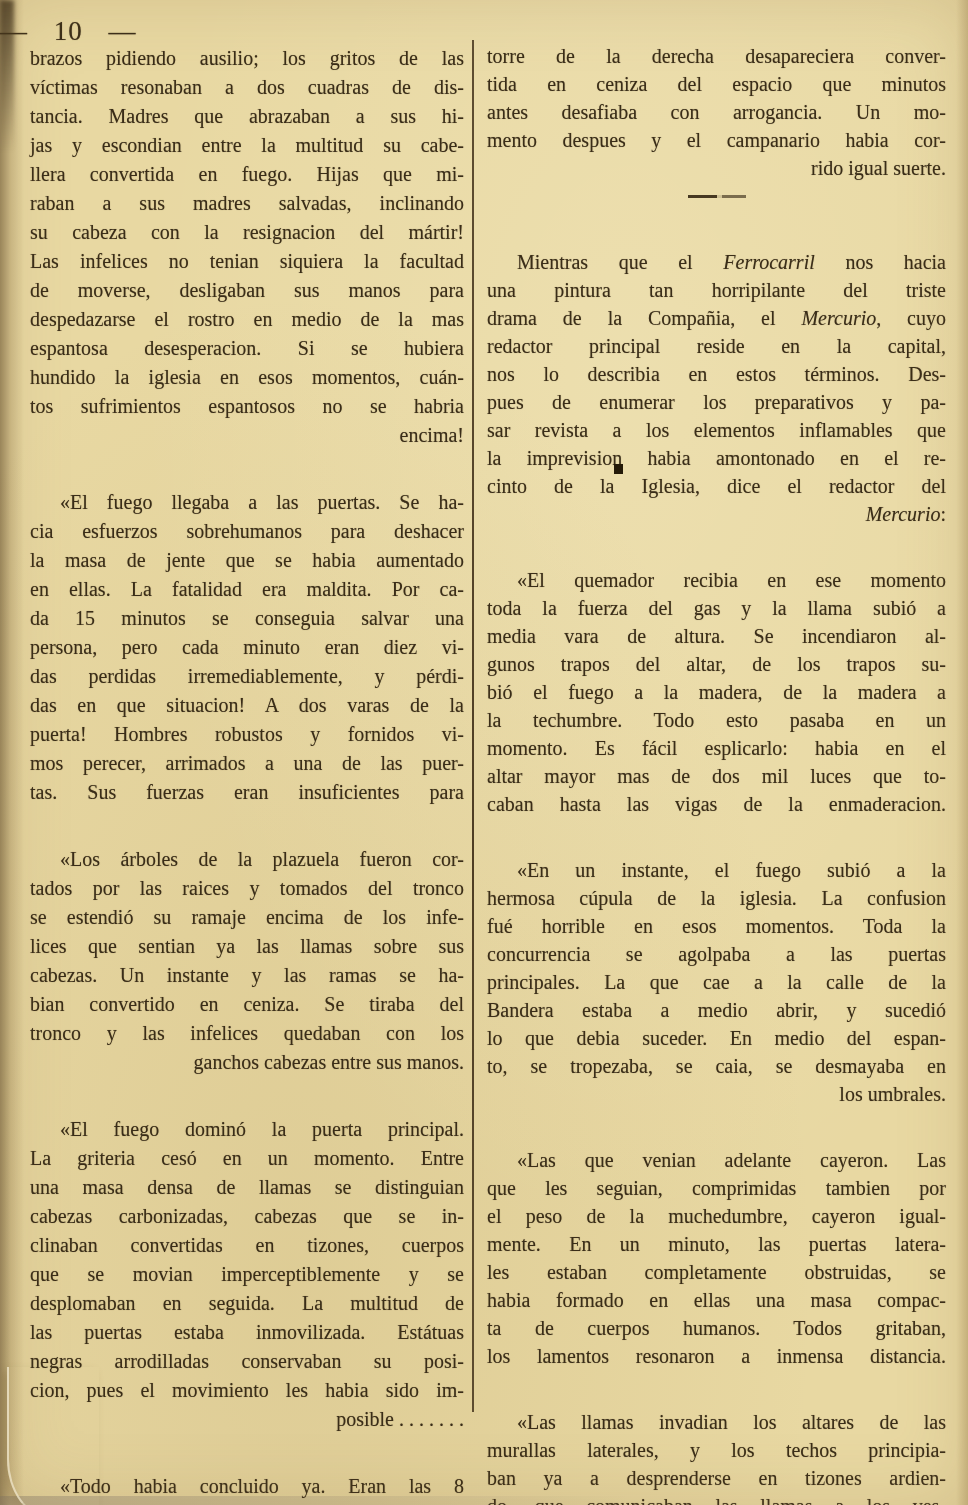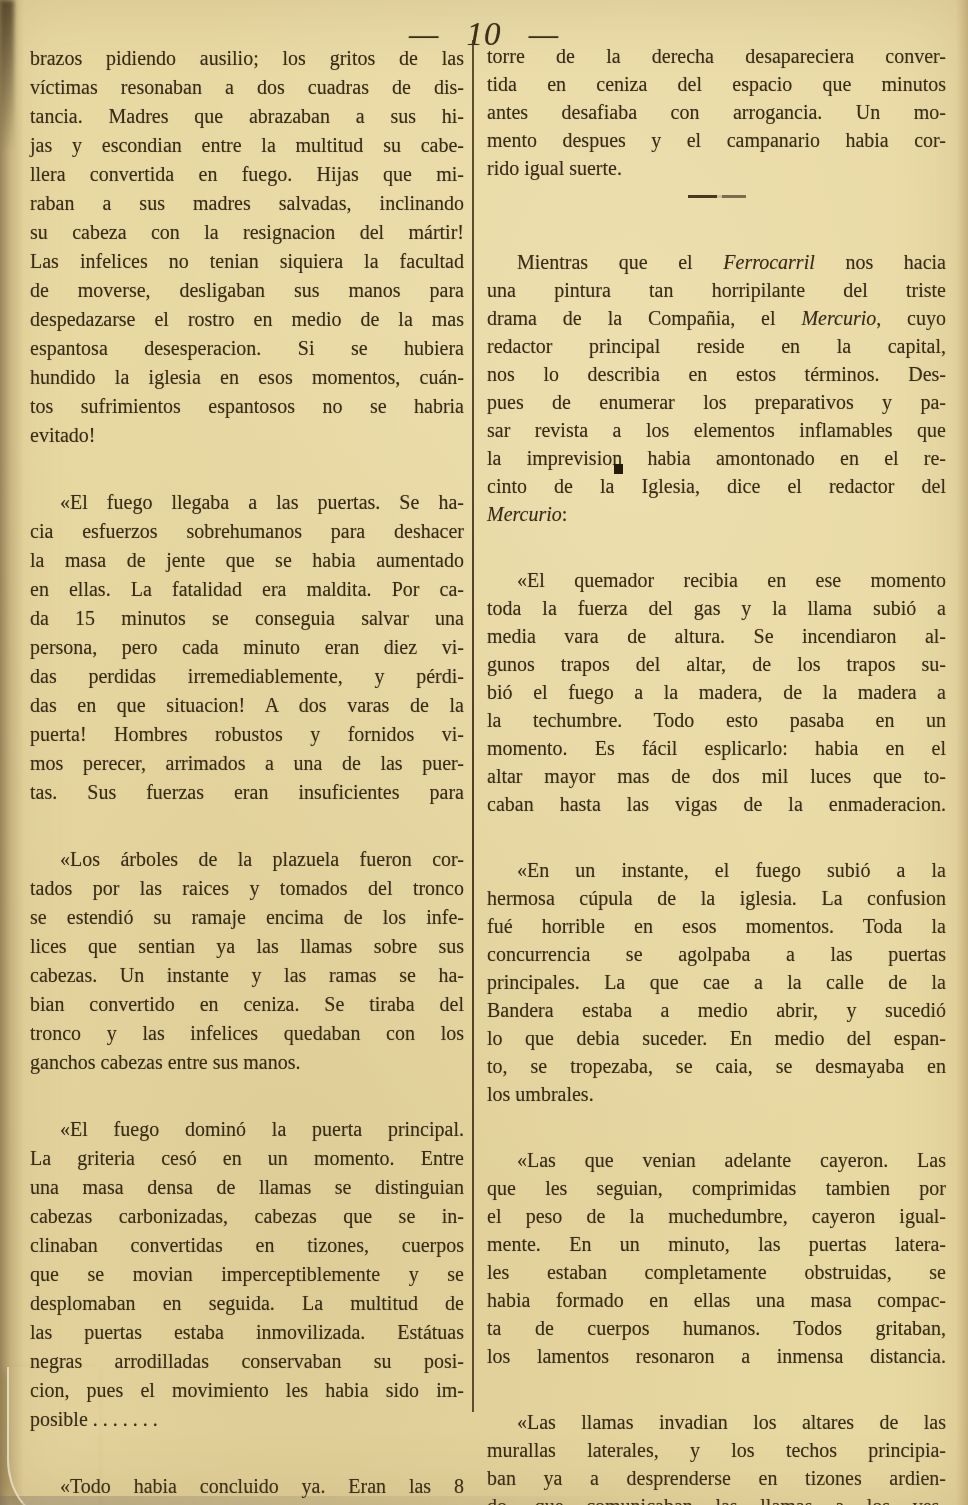--- a/index.html
+++ b/index.html
@@ -40,27 +40,26 @@
     position:absolute; left:0; bottom:0; width:100%; height:9px;
     background:linear-gradient(90deg, rgba(125,115,105,0.40), rgba(125,115,105,0) 65%);
   }
   .edge-right {
     position:absolute; right:0; top:0; bottom:0; width:12px;
     background:linear-gradient(270deg, rgba(140,112,62,0.30), rgba(140,112,62,0) 100%);
   }
 
   .header {
     position:absolute; top:16px; left:0; width:100%;
-    text-align:center;
-    font-size:33px;
+    text-align:left;
+    font-size:27px;
     word-spacing:18px;
     letter-spacing:1px;
     color:#3a2d18;
     text-shadow:0 0 1px rgba(58,45,24,0.45);
-    font-style:italic;
   }
 
   .col {
     position:absolute;
     font-size:20px;
     text-shadow:0 0 1px rgba(58,45,24,0.40);
   }
   .col-left  { left:30px;  top:44px; width:434px; line-height:29px; }
   .col-right { left:487px; top:42px; width:459px; line-height:28px; }
 
@@ -74,21 +73,21 @@
     display:block;
     white-space:pre-line;
     text-align:justify;
     -moz-text-align-last:justify;
     text-align-last:justify;
     text-indent:0;
   }
   .plast {
     display:block;
     text-indent:0;
-    text-align:left;
+    text-align:right;
     text-align-last:auto;
   }
   .indent .plines { text-indent:30px;margin-top:38px; }
 
   .divider-h { position:relative; height:28px; }
   .divider-h::after {
     content:""; position:absolute; left:50%; top:13px; transform:translateX(-50%);
     width:58px; height:3px;
     background:linear-gradient(90deg,
       rgba(62,48,26,0.95) 0 50%,
@@ -125,21 +124,21 @@
 jas y escondian entre la multitud su cabe-
 llera convertida en fuego. Hijas que mi-
 raban a sus madres salvadas, inclinando
 su cabeza con la resignacion del mártir!
 Las infelices no tenian siquiera la facultad
 de moverse, desligaban sus manos para
 despedazarse el rostro en medio de la mas
 espantosa desesperacion. Si se hubiera
 hundido la iglesia en esos momentos, cuán-
 tos sufrimientos espantosos no se habria</span>
-      <span class="plast">evitado!</span>
+      <span class="plast">encima!</span>
     </p>
     <p class="para indent">
       <span class="plines">«El fuego llegaba a las puertas. Se ha-
 cia esfuerzos sobrehumanos para deshacer
 la masa de jente que se habia aumentado
 en ellas. La fatalidad era maldita. Por ca-
 da 15 minutos se conseguia salvar una
 persona, pero cada minuto eran diez vi-
 das perdidas irremediablemente, y pérdi-
 das en que situacion! A dos varas de la

